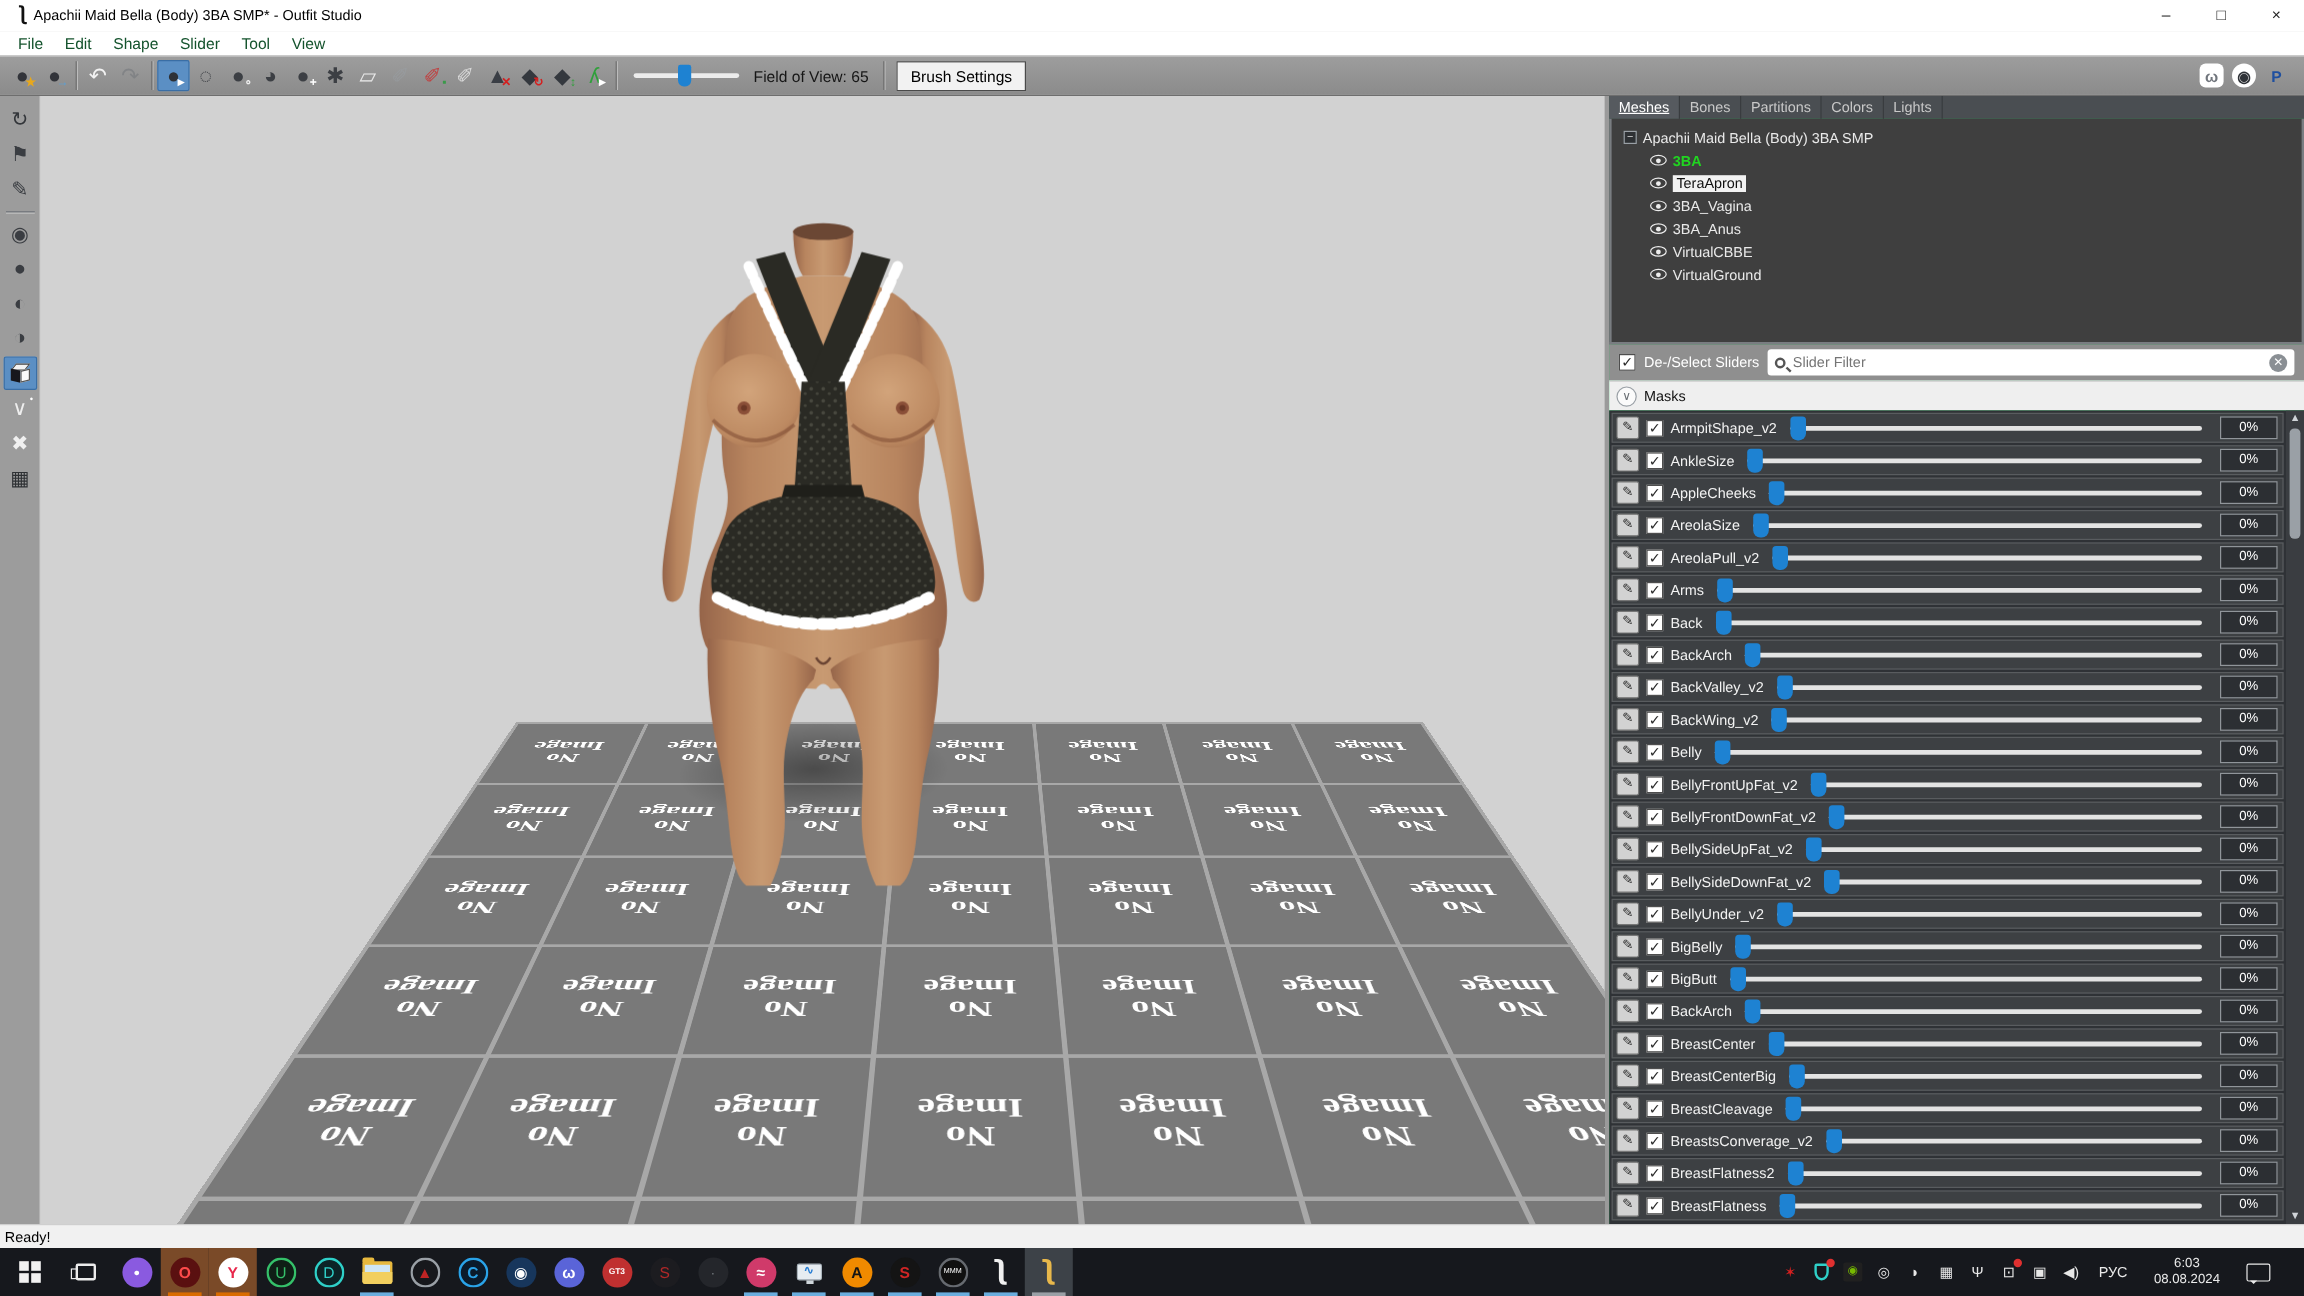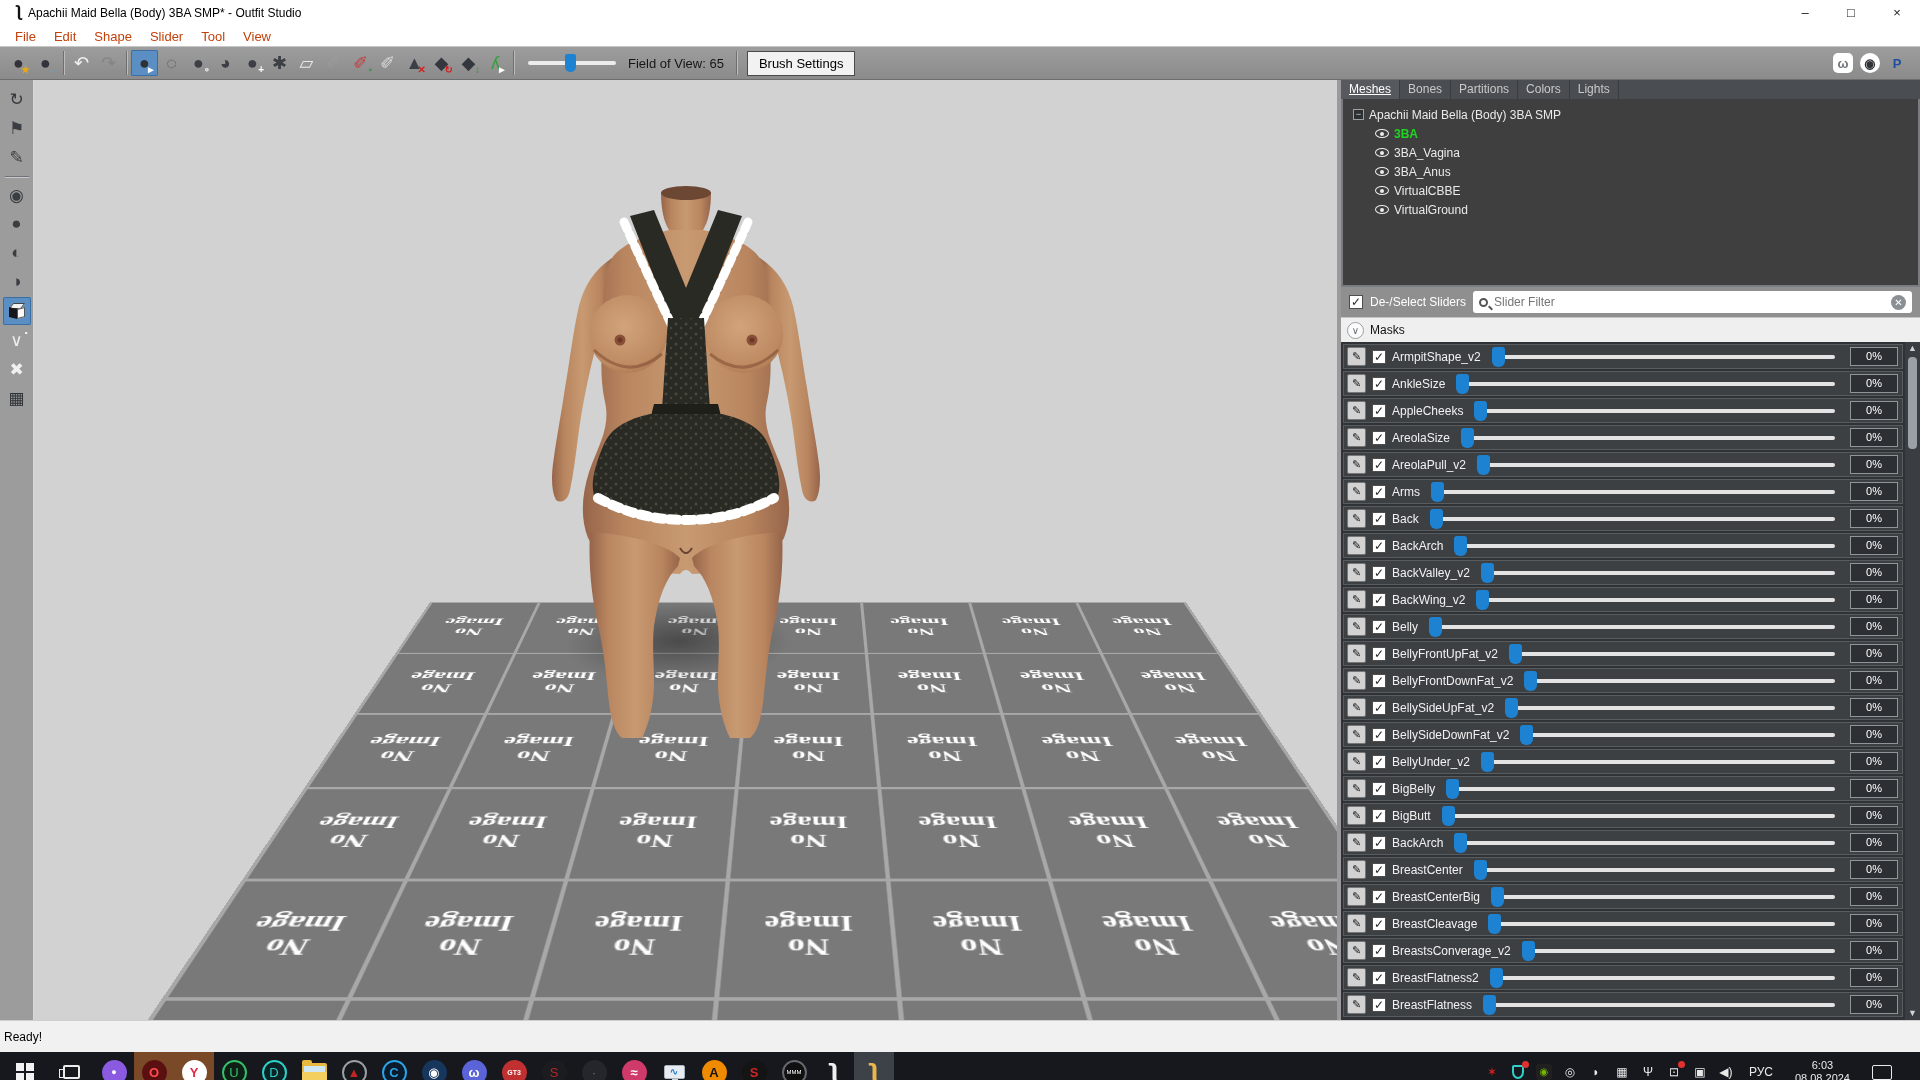--- a/index.html
+++ b/index.html
@@ -6,21 +6,21 @@
   html,body { width:1920px; height:1080px; overflow:hidden; }
   .app { position:relative; width:1920px; height:1080px; font-family:"Liberation Sans",sans-serif; background:#d2d2d2; overflow:hidden; }
 
   
   .titlebar { height:26px; background:#ffffff; display:flex; align-items:center; padding-left:6px; }
   .app-ico { width:16px; height:16px; margin-right:6px; font-weight:bold; font-size:17px; line-height:14px; color:#111; transform:scaleX(-1); }
   .title-text { font-size:12px; color:#000; }
   .win-controls { margin-left:auto; display:flex; height:26px; }
   .win-btn { width:46px; text-align:center; font-size:13px; line-height:26px; color:#222; }
   .menubar { height:20px; background:#ffffff; display:flex; align-items:center; padding-left:6px; }
-  .menu-item { font-size:13px; color:#c2410c; padding:0 9px; }
+  .menu-item { font-size:13px; color:#14532d; padding:0 9px; }
   .toolbar { height:34px; background:linear-gradient(#9d9d9d,#8b8b8b); border-top:1px solid #c6c6c6; border-bottom:1px solid #6e6e6e; display:flex; align-items:center; padding:0 5px; }
   .tb-btn { width:27px; height:26px; display:flex; align-items:center; justify-content:center; position:relative; border-radius:2px; font-size:18px; flex:none; }
   .tb-btn .glyph { line-height:1; }
   .tb-btn .badge { position:absolute; font-size:10px; right:2px; bottom:1px; font-weight:bold; line-height:1; }
   .tb-btn.active { background:#5b8fc4; box-shadow:inset 0 0 0 1px #3a6ea5; }
   .tb-btn.disabled { opacity:.5; }
   .tb-sep { width:1px; height:24px; background:#6f6f6f; margin:0 4px; box-shadow:1px 0 0 #bcbcbc; flex:none; }
   .fov-track { width:88px; height:4px; background:#ececec; border-radius:2px; position:relative; margin:0 12px 0 10px; flex:none; }
   .fov-thumb { position:absolute; left:42%; top:-7px; width:11px; height:18px; background:#1e82d2; border-radius:2px 2px 5px 5px; }
   .fov-label { font-size:13px; color:#161616; margin-right:8px; white-space:nowrap; }
@@ -82,21 +82,21 @@
   .s-label { color:#f2f2f2; font-size:12px; white-space:nowrap; }
   .s-track { flex:1; height:4px; background:#e3e3e3; border-radius:2px; position:relative; margin:0 9px 0 5px; }
   .s-thumb { position:absolute; left:0; top:-8px; width:13px; height:20px; background:#1e82d2; border-radius:3px 3px 6px 6px; }
   .s-val { width:48px; height:19px; background:#2c2f33; border:1px solid #90959a; color:#fff; font-size:11px; line-height:17px; text-align:center; flex:none; }
   .v-scroll { position:absolute; right:0; top:0; bottom:0; width:15px; background:#3a3d41; display:flex; flex-direction:column; align-items:center; }
   .v-arrow { color:#d0d4d8; font-size:9px; height:13px; line-height:13px; }
   .v-arrow.down { margin-top:auto; }
   .v-thumb { width:9px; height:92px; background:#9aa0a6; border-radius:4px; margin-top:2px; }
 
   
-  .statusbar { height:32px; background:#f1f1f1; font-size:12px; color:#000; padding-left:4px; display:flex; align-items:center; border-top:1px solid #cfcfcf; }
+  .statusbar { height:20px; background:#f1f1f1; font-size:12px; color:#000; padding-left:4px; display:flex; align-items:center; border-top:1px solid #cfcfcf; }
   .taskbar { height:40px; background:#16181d; display:flex; align-items:stretch; padding-left:2px; }
   .slot { width:40px; display:flex; align-items:center; justify-content:center; position:relative; flex:none; }
   .slot.wide { width:46px; }
   .underline { position:absolute; bottom:0; left:6px; right:6px; height:3px; }
   .app-circle { width:25px; height:25px; border-radius:50%; display:flex; align-items:center; justify-content:center; font-size:13px; line-height:1; }
   .start-grid { display:grid; grid-template-columns:8px 8px; grid-template-rows:8px 8px; gap:2px; }
   .start-grid i { background:#f2f2f2; display:block; }
   .tv-outer { width:17px; height:14px; border:2px solid #ececec; border-radius:2px; position:relative; background:transparent; }
   .tv-outer::before { content:""; position:absolute; left:-6px; top:2px; width:4px; height:7px; border:1.5px solid #ececec; }
   .folder { width:25px; height:19px; position:relative; }
@@ -459,20 +459,24 @@
           <span class="expander">−</span>
           <span>Apachii Maid Bella (Body) 3BA SMP</span>
         </div>
         <div id="tree-items">
             <div class="tree-row tree-child">
               <span class="eye"></span>
               <span class="t-ref">3BA</span>
             </div>
             <div class="tree-row tree-child">
               <span class="eye"></span>
+              <span class="t-sel">TeraApron</span>
+            </div>
+            <div class="tree-row tree-child">
+              <span class="eye"></span>
               <span>3BA_Vagina</span>
             </div>
             <div class="tree-row tree-child">
               <span class="eye"></span>
               <span>3BA_Anus</span>
             </div>
             <div class="tree-row tree-child">
               <span class="eye"></span>
               <span>VirtualCBBE</span>
             </div>

